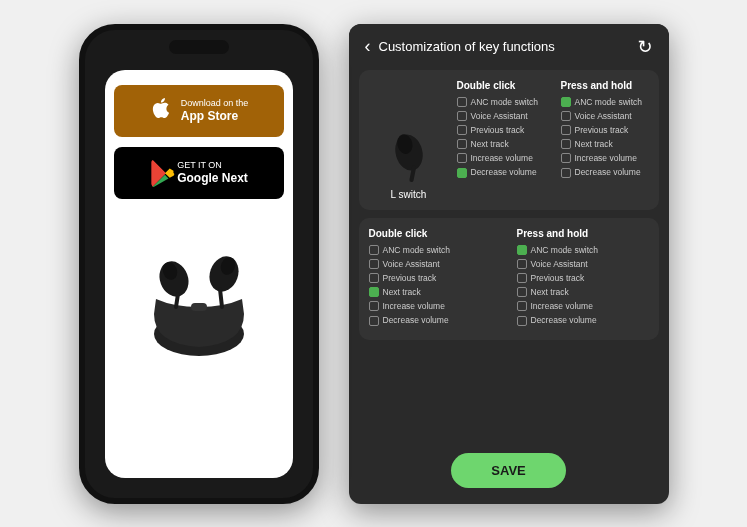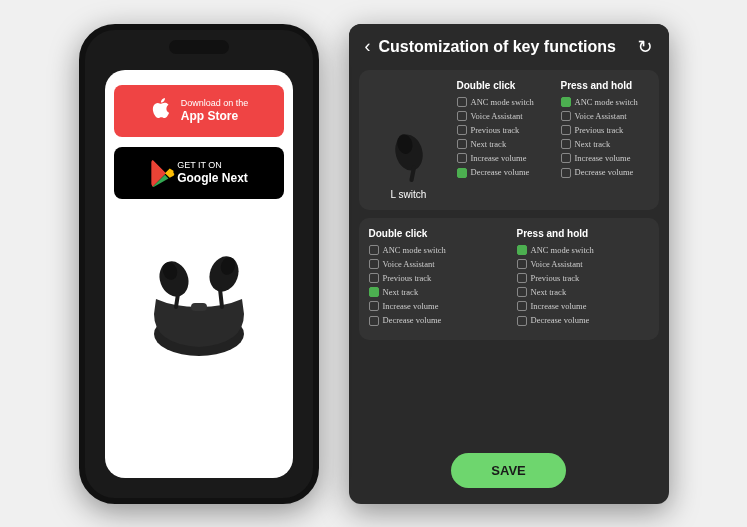--- a/index.html
+++ b/index.html
@@ -56,21 +56,21 @@
       display: flex;
       flex-direction: column;
       align-items: center;
       padding: 15px 10px;
       gap: 10px;
       overflow: hidden;
     }
     .app-store-btn {
       width: 170px;
       height: 52px;
-      background: #ef4444;
+      background: #a16207;
       border-radius: 8px;
       display: flex;
       align-items: center;
       justify-content: center;
       gap: 8px;
       padding: 6px 12px;
       cursor: pointer;
       text-align: right;
     }
     .app-store-btn .btn-icon {
@@ -141,22 +141,22 @@
       align-items: center;
       gap: 8px;
     }
     .back-arrow {
       color: #ffffff;
       font-size: 18px;
       cursor: pointer;
     }
     .panel-title {
       color: #ffffff;
-      font-size: 16px;
-      font-weight: 700;
+      font-size: 13px;
+      font-weight: 400;
     }
     .refresh-icon {
       color: #ffffff;
       font-size: 18px;
       cursor: pointer;
     }
     .earbud-section {
       background: #333333;
       margin: 0 10px 8px;
       border-radius: 10px;
@@ -208,21 +208,20 @@
       flex-shrink: 0;
     }
     .checkbox.checked {
       background: #4CAF50;
       border-color: #4CAF50;
     }
     .checkbox-label {
       color: #cccccc;
       font-size: 8.5px;
       line-height: 1.2;
-      font-family: Liberation Serif, serif;
     }
     .save-btn-container {
       display: flex;
       justify-content: center;
       margin-top: auto;
       padding-top: 10px;
     }
     .save-btn {
       background: #6ed66e;
       color: #1a1a1a;

